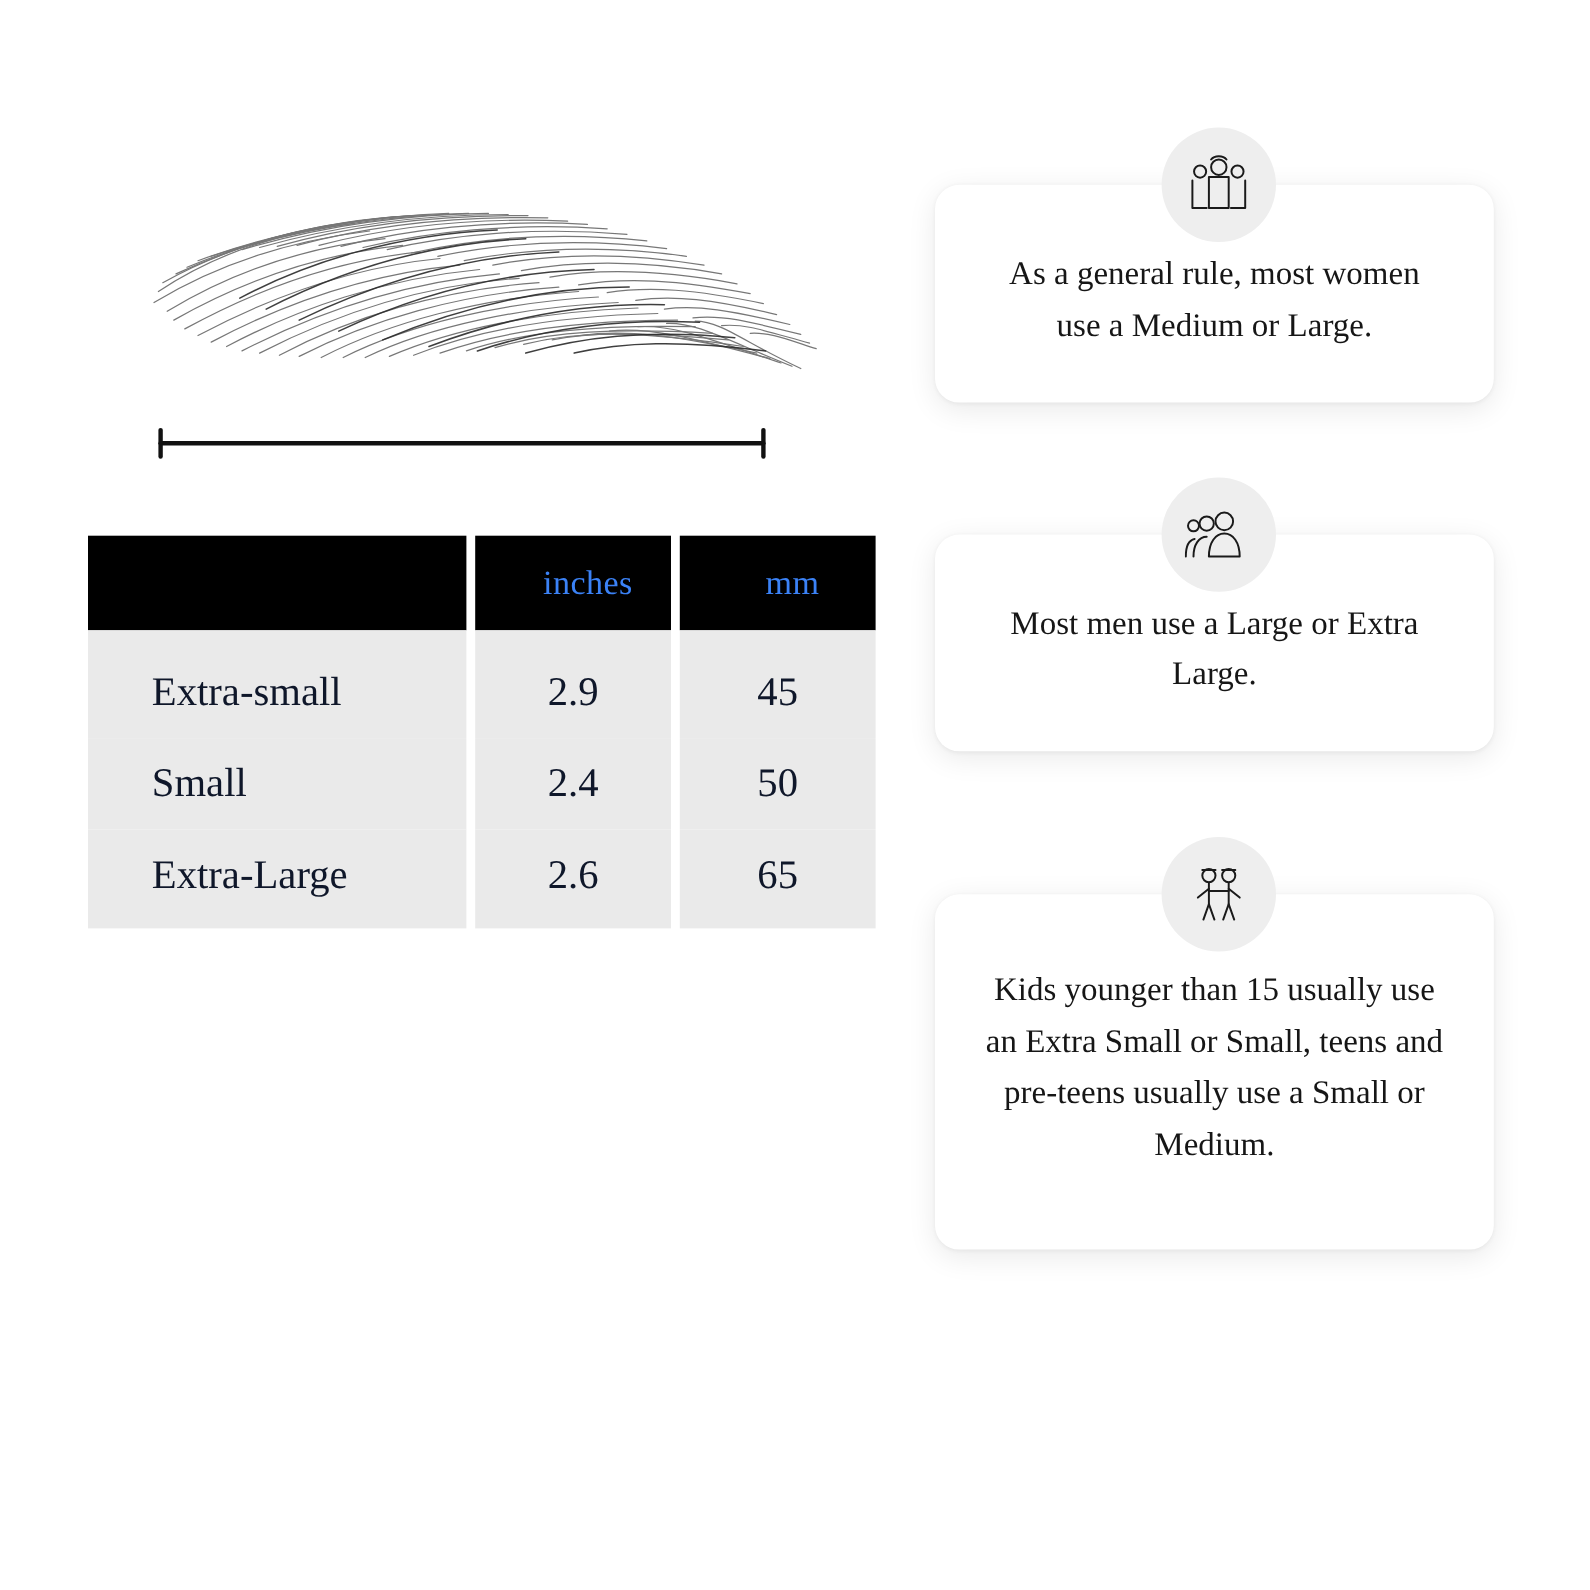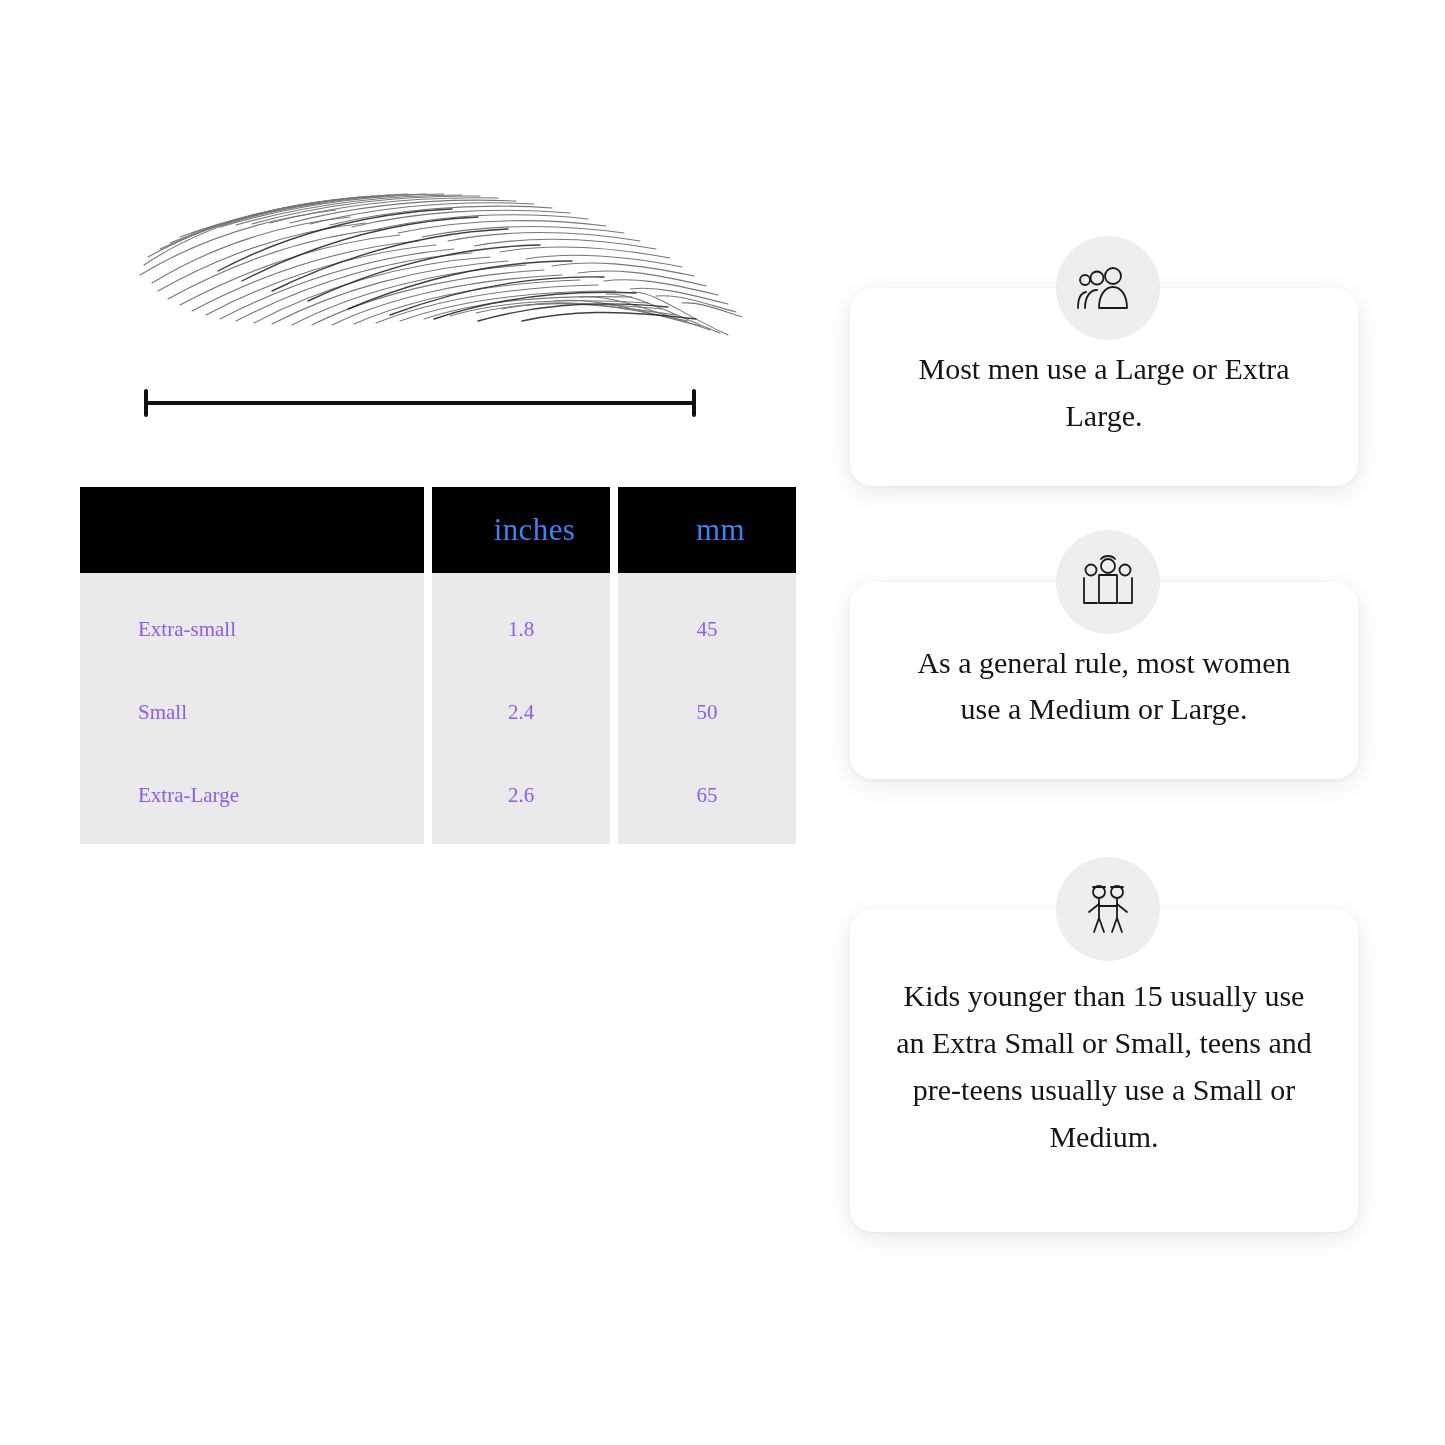--- a/index.html
+++ b/index.html
@@ -92,25 +92,25 @@
     font-size: 31px;
     height: 84px;
     vertical-align: middle;
     text-align: center;
     letter-spacing: 0.4px;
     padding-left: 28px;
   }
   .size-table th.label-head { text-align: left; }
   .size-table td {
     background: #eaeaea;
-    font-size: 21px;
+    font-size: 37px;
     height: 81px;
     text-align: center;
     vertical-align: middle;
-    color: #8b5cf6;
+    color: #0f172a;
   }
   .size-table td.label-cell {
     text-align: left;
     padding-left: 58px;
   }
   .size-table tbody tr:first-child td { padding-top: 16px; }
   .size-table tbody tr:last-child td { padding-bottom: 8px; }
   .col-label { width: 344px; }
   .col-in { width: 178px; }
   .col-mm { width: 178px; }
@@ -257,66 +257,66 @@
       <thead>
         <tr>
           <th class="label-head"></th>
           <th>inches</th>
           <th>mm</th>
         </tr>
       </thead>
       <tbody>
         <tr>
           <td class="label-cell">Extra-small</td>
-          <td>1.8</td>
+          <td>2.9</td>
           <td>45</td>
         </tr>
         <tr>
           <td class="label-cell">Small</td>
           <td>2.4</td>
           <td>50</td>
         </tr>
         <tr>
           <td class="label-cell">Extra-Large</td>
           <td>2.6</td>
           <td>65</td>
         </tr>
       </tbody>
     </table>
   </div>
 
   <div class="right-col">
 
-    <div class="note note-2">
-      <div class="note-badge">
-        <svg width="62" height="52" viewBox="0 0 62 52" fill="none" stroke="#1a1a1a" stroke-width="1.8" stroke-linecap="round" stroke-linejoin="round">
-          <circle cx="36" cy="14" r="8"></circle>
-          <path d="M22 46 C22 33, 28 25, 36 25 C44 25, 50 33, 50 46 Z"></path>
-          <circle cx="20" cy="16" r="6.5"></circle>
-          <path d="M8 46 C8 35, 13 28, 20 28"></path>
-          <circle cx="8" cy="18" r="5"></circle>
-          <path d="M1 46 C1 37, 4 31, 9 30"></path>
-        </svg>
-      </div>
-      <div class="note-card">Most men use a Large or Extra Large.</div>
-    </div>
-
     <div class="note note-1">
       <div class="note-badge">
         <svg width="62" height="58" viewBox="0 0 62 58" fill="none" stroke="#1a1a1a" stroke-width="1.8" stroke-linecap="round" stroke-linejoin="round">
           <circle cx="31" cy="13" r="7"></circle>
           <path d="M22 22 C22 34, 22 44, 22 50 L40 50 C40 44, 40 34, 40 22 Z"></path>
           <circle cx="14" cy="17" r="5.5"></circle>
           <path d="M7 25 C7 35, 7 44, 7 50 L20 50"></path>
           <circle cx="48" cy="17" r="5.5"></circle>
           <path d="M55 25 C55 35, 55 44, 55 50 L42 50"></path>
           <path d="M24 6 C27 2, 35 2, 38 6"></path>
         </svg>
       </div>
       <div class="note-card">As a general rule, most women use a Medium or Large.</div>
+    </div>
+
+    <div class="note note-2">
+      <div class="note-badge">
+        <svg width="62" height="52" viewBox="0 0 62 52" fill="none" stroke="#1a1a1a" stroke-width="1.8" stroke-linecap="round" stroke-linejoin="round">
+          <circle cx="36" cy="14" r="8"></circle>
+          <path d="M22 46 C22 33, 28 25, 36 25 C44 25, 50 33, 50 46 Z"></path>
+          <circle cx="20" cy="16" r="6.5"></circle>
+          <path d="M8 46 C8 35, 13 28, 20 28"></path>
+          <circle cx="8" cy="18" r="5"></circle>
+          <path d="M1 46 C1 37, 4 31, 9 30"></path>
+        </svg>
+      </div>
+      <div class="note-card">Most men use a Large or Extra Large.</div>
     </div>
 
     <div class="note note-3">
       <div class="note-badge">
         <svg width="58" height="58" viewBox="0 0 58 58" fill="none" stroke="#1a1a1a" stroke-width="1.8" stroke-linecap="round" stroke-linejoin="round">
           <circle cx="20" cy="12" r="6"></circle>
           <circle cx="38" cy="12" r="6"></circle>
           <path d="M14 7 L26 7 M32 7 L44 7"></path>
           <path d="M20 19 L20 38 M38 19 L38 38"></path>
           <path d="M20 24 L10 32 M38 24 L48 32"></path>

